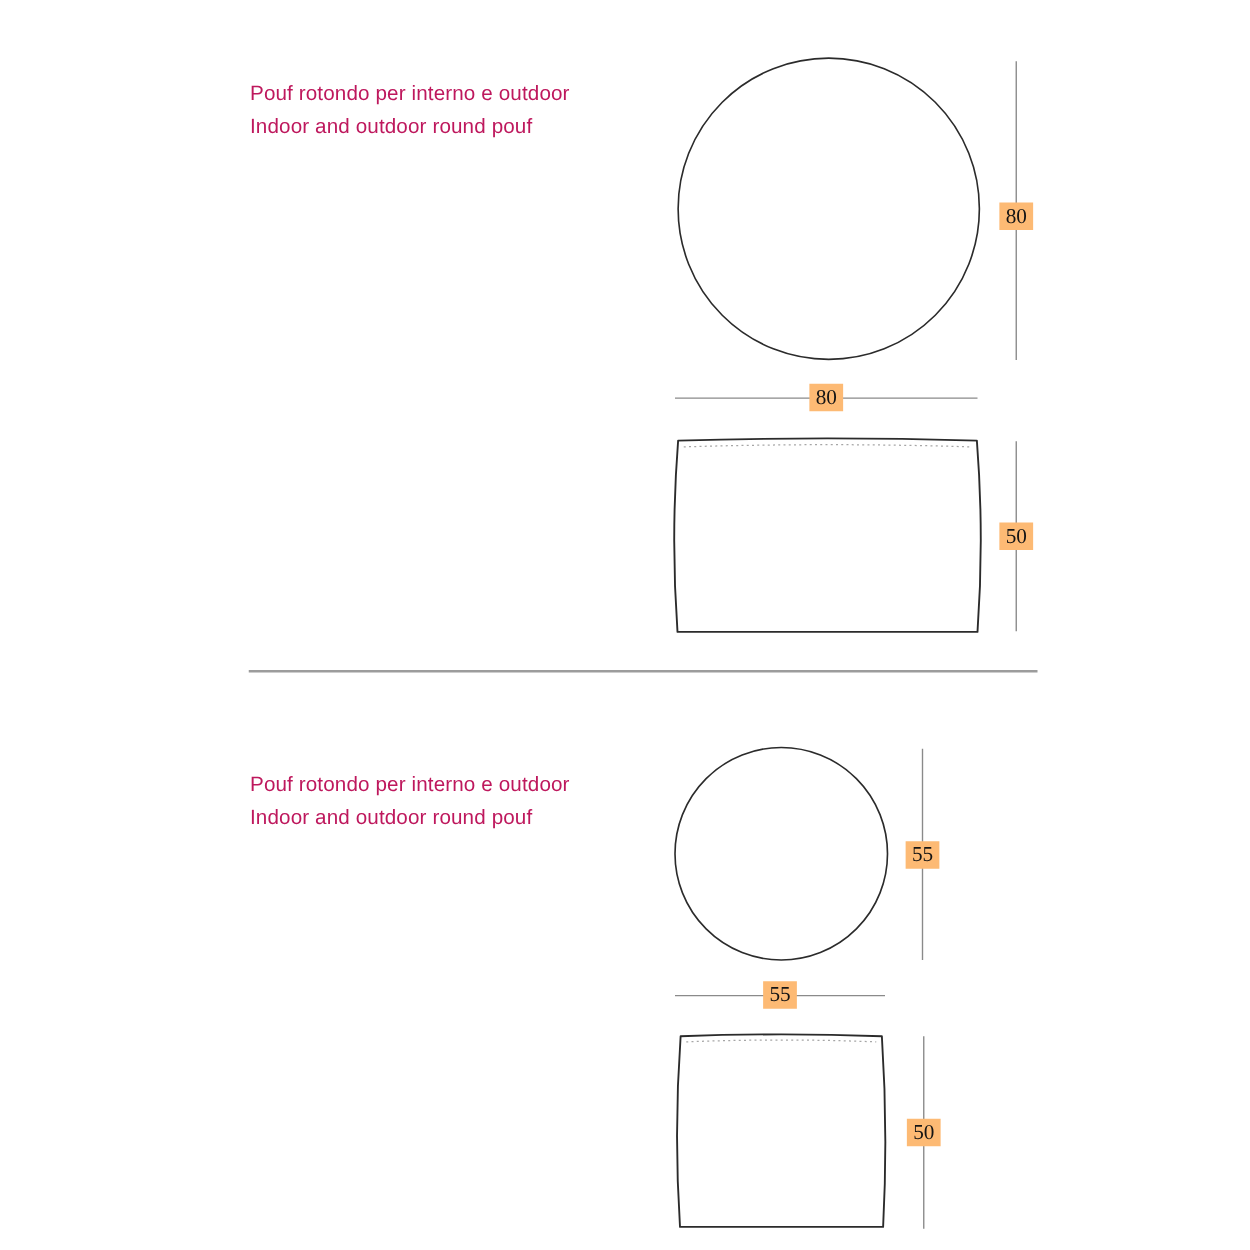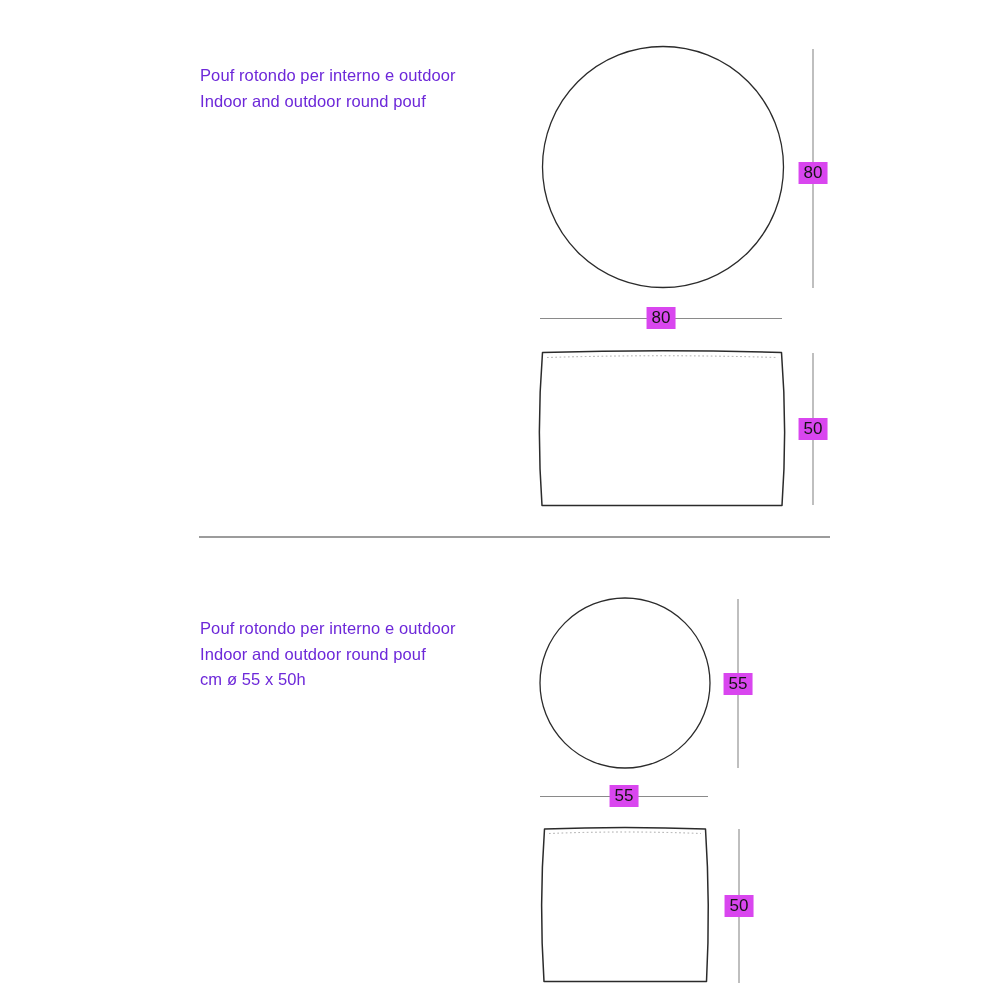--- a/index.html
+++ b/index.html
@@ -20,34 +20,35 @@
     left: 0;
     top: 0;
     width: 1000px;
     height: 1000px;
   }
   .desc {
     position: absolute;
     left: 200px;
     font-size: 16.5px;
     line-height: 25.7px;
-    color: #6d28d9;
+    color: #be185d;
     letter-spacing: 0.1px;
     white-space: nowrap;
   }
   .desc-top { top: 63px; }
   .desc-bottom { top: 616px; }
   .dim-label {
     position: absolute;
     transform: translate(-50%, -50%);
-    background: #d946ef;
+    background: #fdba74;
     padding: 1px 5px;
     font-size: 17px;
     color: #141414;
     white-space: nowrap;
+    font-family: Liberation Serif, serif;
   }
   .divider {
     position: absolute;
     left: 199px;
     top: 536px;
     width: 631px;
     height: 2px;
     background: #9c9c9c;
   }
 </style>
@@ -96,20 +97,19 @@
 
   <span class="dim-label" style="left:813px; top:173px;">80</span>
   <span class="dim-label" style="left:661px; top:318px;">80</span>
   <span class="dim-label" style="left:813px; top:429px;">50</span>
 
   <div class="divider"></div>
 
   <div class="desc desc-bottom">
     <div>Pouf rotondo per interno e outdoor</div>
     <div>Indoor and outdoor round pouf</div>
-    <div>cm ø 55 x 50h</div>
   </div>
 
   <span class="dim-label" style="left:738px; top:684px;">55</span>
   <span class="dim-label" style="left:624px; top:796px;">55</span>
   <span class="dim-label" style="left:739px; top:906px;">50</span>
 
 </div>
 
 </body></html>

